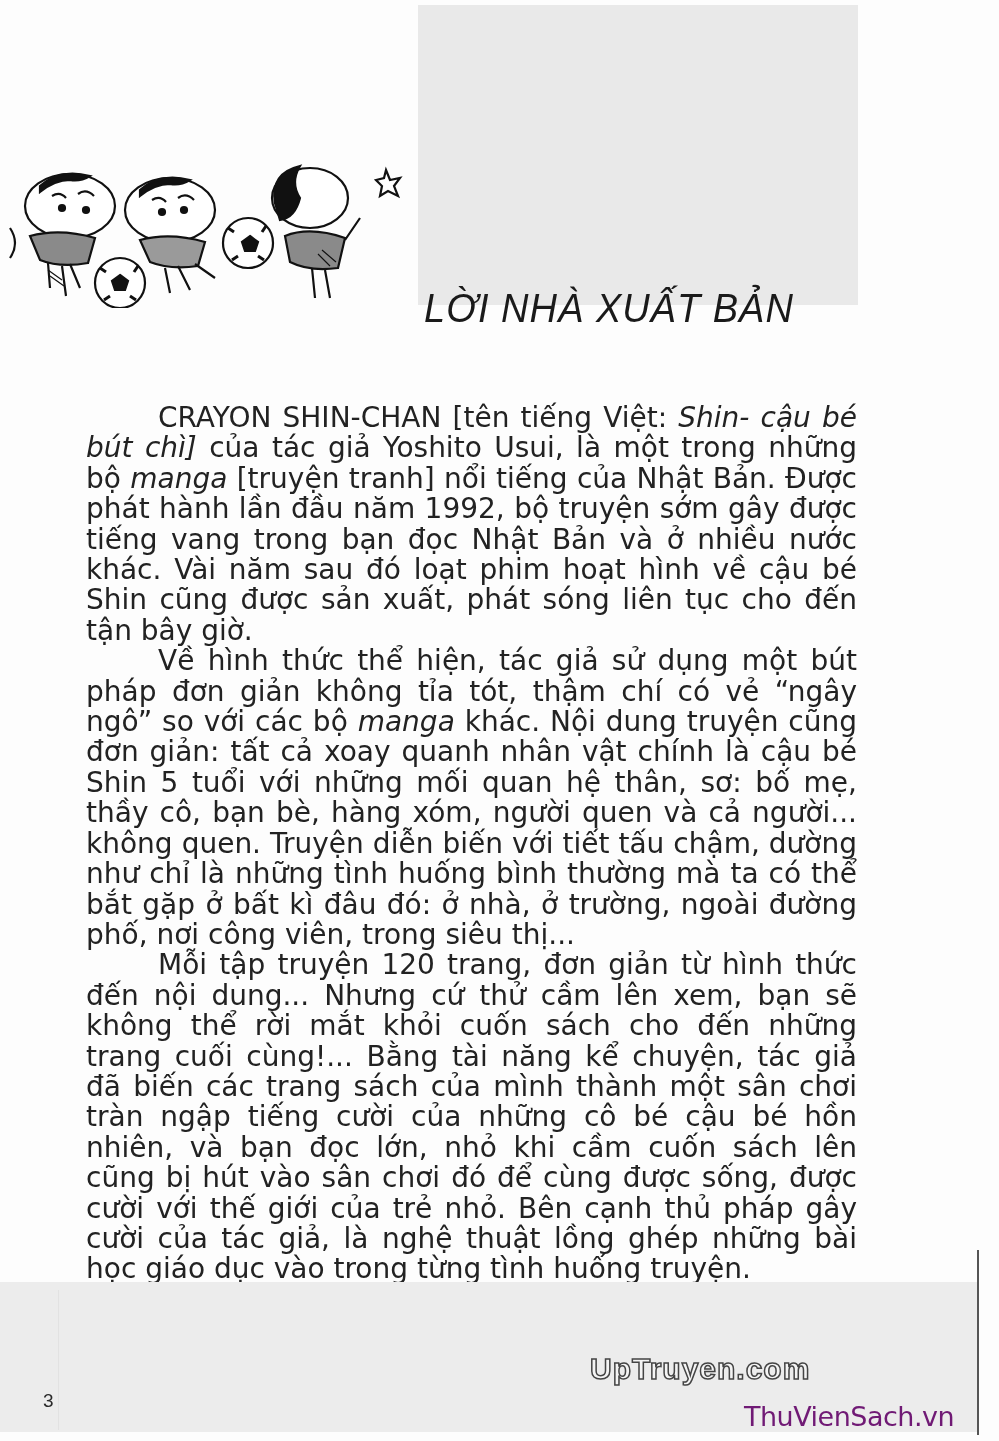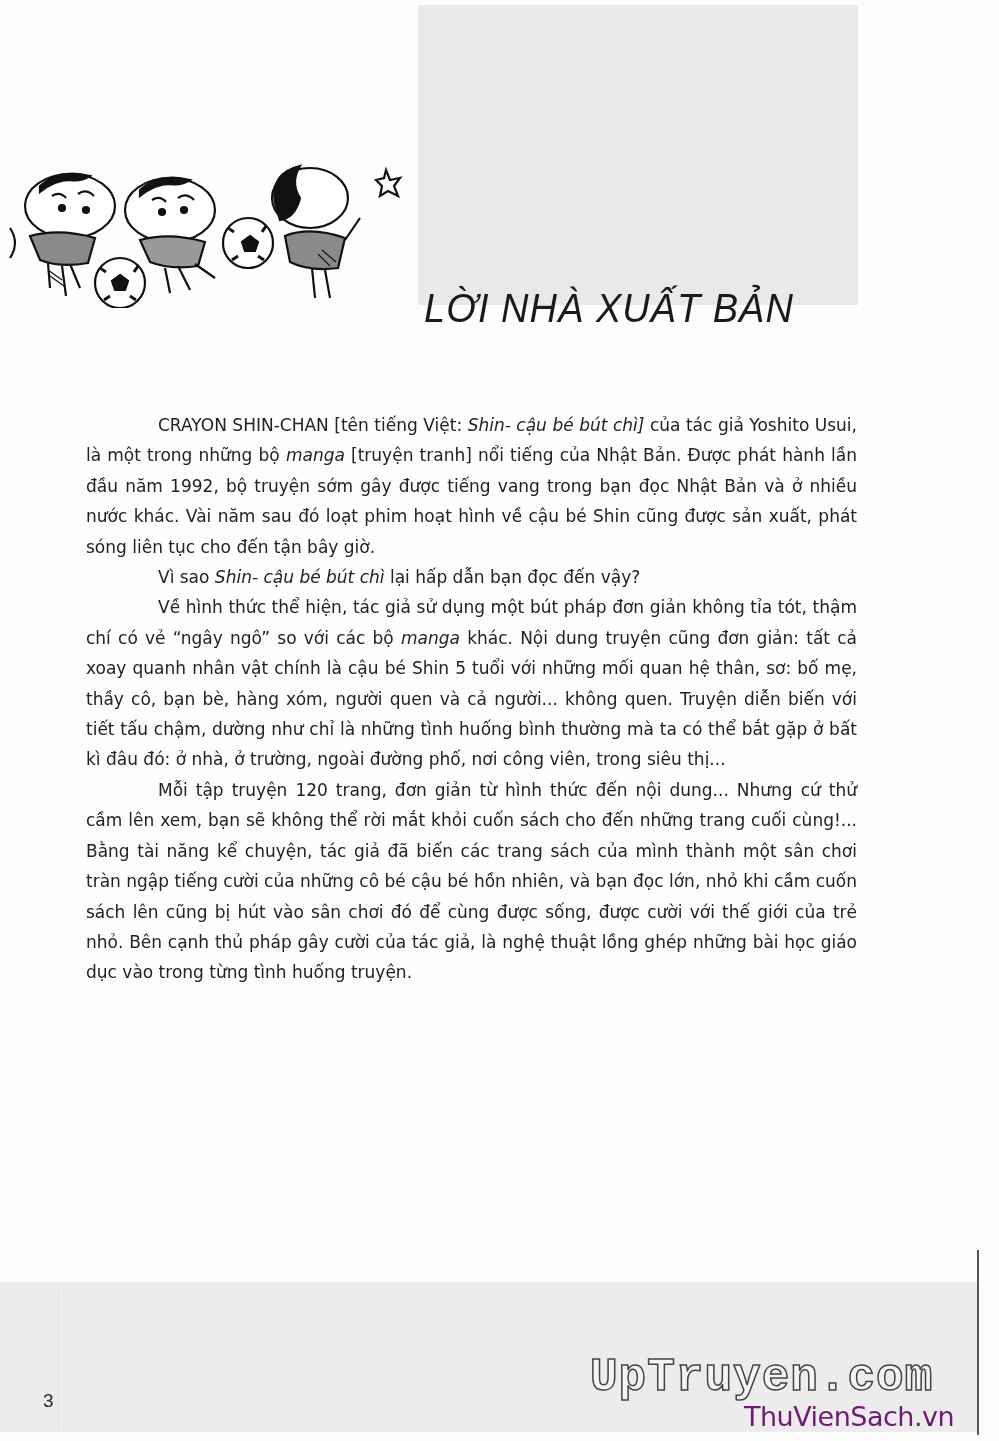--- a/index.html
+++ b/index.html
@@ -14,40 +14,40 @@
     }
     .title {
       position: absolute; left: 424px; top: 262px;
       font-family: "Liberation Sans", sans-serif; font-style: italic; font-weight: 400;
       font-size: 38px; letter-spacing: 1px; color: #1a1a1a; white-space: nowrap;
       transform: scaleY(1.05);
     }
     .illustration { position: absolute; left: 0; top: 158px; width: 410px; height: 150px; }
     .body-text {
       position: absolute; left: 86px; top: 403px; width: 771px;
-      font-family: "DejaVu Sans", sans-serif; font-size: 17px; line-height: 30.4px;
-      color: #222; text-align: justify; margin-top: 7px;
+      font-family: "DejaVu Sans", sans-serif; font-size: 28px; line-height: 30.4px;
+      color: #222; text-align: justify;
     }
     .body-text p { margin: 0; text-indent: 72px; }
     .body-text em { font-style: italic; }
     .footer-band {
       position: absolute; left: 0; top: 1282px; width: 978px; height: 150px;
       background: #ececec;
     }
     .footer-divider {
       position: absolute; left: 58px; top: 1290px; width: 1px; height: 140px; background: #e2e2e2;
     }
     .right-rule { position: absolute; left: 977px; top: 1250px; width: 2px; height: 185px; background: #555; }
     .page-number {
       position: absolute; left: 43px; top: 1390px;
       font-family: "Liberation Sans", sans-serif; font-size: 19px; color: #2a2a2a;
     }
     .watermark-main {
       position: absolute; left: 590px; top: 1352px;
-      font-family: Liberation Mono, monospace; font-weight: bold; font-size: 46px; letter-spacing: 1px;
+      font-family: Liberation Sans, sans-serif; font-weight: bold; font-size: 30px; letter-spacing: 1px;
       color: #f4f4f4; -webkit-text-stroke: 1.5px #444; white-space: nowrap;
     }
     .watermark-sub {
       position: absolute; left: 744px; top: 1401px;
       font-family: "DejaVu Sans", sans-serif; font-size: 27px; color: #701a75; white-space: nowrap;
       letter-spacing: -0.5px;
     }
   </style>
 </head>
 <body>
@@ -103,21 +103,20 @@
     </g>
 
     <polygon points="386,12 390,22 400,20 394,28 398,38 388,33 380,38 382,28 376,22 384,20" fill="#fff"></polygon>
   </g>
 </svg>
 
 <h1 class="title">LỜI NHÀ XUẤT BẢN</h1>
 
 <div class="body-text">
   <p><span>CRAYON SHIN-CHAN [tên tiếng Việt: </span><em>Shin- cậu bé bút chì]</em><span> của tác giả Yoshito Usui, là một trong những bộ </span><em>manga</em><span> [truyện tranh] nổi tiếng của Nhật Bản. Được phát hành lần đầu năm 1992, bộ truyện sớm gây được tiếng vang trong bạn đọc Nhật Bản và ở nhiều nước khác. Vài năm sau đó loạt phim hoạt hình về cậu bé Shin cũng được sản xuất, phát sóng liên tục cho đến tận bây giờ.</span></p>
-  <p><span>Vì sao </span><em>Shin- cậu bé bút chì</em><span> lại hấp dẫn bạn đọc đến vậy?</span></p>
   <p><span>Về hình thức thể hiện, tác giả sử dụng một bút pháp đơn giản không tỉa tót, thậm chí có vẻ “ngây ngô” so với các bộ </span><em>manga</em><span> khác. Nội dung truyện cũng đơn giản: tất cả xoay quanh nhân vật chính là cậu bé Shin 5 tuổi với những mối quan hệ thân, sơ: bố mẹ, thầy cô, bạn bè, hàng xóm, người quen và cả người... không quen. Truyện diễn biến với tiết tấu chậm, dường như chỉ là những tình huống bình thường mà ta có thể bắt gặp ở bất kì đâu đó: ở nhà, ở trường, ngoài đường phố, nơi công viên, trong siêu thị...</span></p>
   <p><span>Mỗi tập truyện 120 trang, đơn giản từ hình thức đến nội dung... Nhưng cứ thử cầm lên xem, bạn sẽ không thể rời mắt khỏi cuốn sách cho đến những trang cuối cùng!... Bằng tài năng kể chuyện, tác giả đã biến các trang sách của mình thành một sân chơi tràn ngập tiếng cười của những cô bé cậu bé hồn nhiên, và bạn đọc lớn, nhỏ khi cầm cuốn sách lên cũng bị hút vào sân chơi đó để cùng được sống, được cười với thế giới của trẻ nhỏ. Bên cạnh thủ pháp gây cười của tác giả, là nghệ thuật lồng ghép những bài học giáo dục vào trong từng tình huống truyện.</span></p>
 </div>
 
 <div class="footer-band"></div>
 <div class="footer-divider"></div>
 <div class="right-rule"></div>
 <div class="page-number">3</div>
 <div class="watermark-main">UpTruyen.com</div>
 <div class="watermark-sub">ThuVienSach.vn</div>

